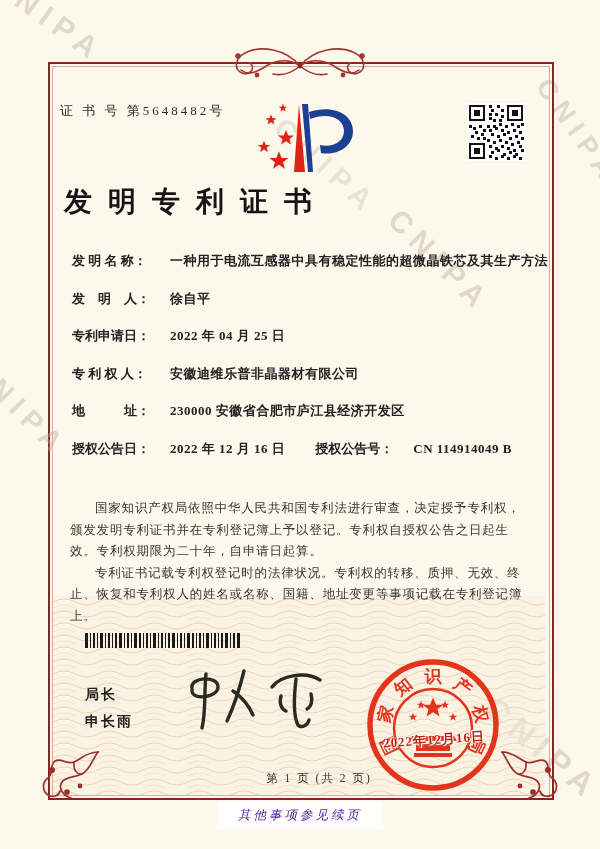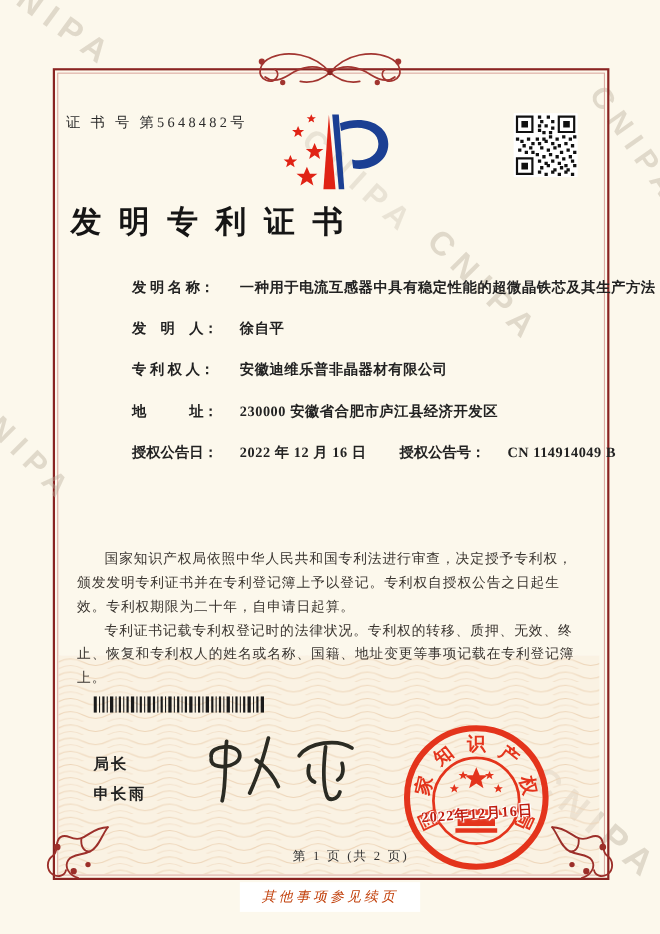--- a/index.html
+++ b/index.html
@@ -31,21 +31,21 @@
     font-size:13px;letter-spacing:3px;color:#2b2b2b;
   }
   .logo{position:absolute;left:233px;top:98px;width:134px;height:82px;z-index:4;}
   .qr{position:absolute;left:467px;top:103px;width:58px;height:58px;z-index:4;background:#fff;}
   .title{
     position:absolute;left:48px;top:183px;width:502px;text-align:left;z-index:4;
     font-size:28px;font-weight:bold;letter-spacing:16px;text-indent:16px;color:#151515;
   }
   .fields{position:absolute;left:72px;top:252px;width:466px;z-index:4;}
   .field-row{height:22px;margin-bottom:15.5px;font-size:13px;font-weight:bold;white-space:nowrap;}
-  .field-label{display:inline-block;width:98px;margin-left:48px;}
+  .field-label{display:inline-block;width:98px;}
   .field-value{letter-spacing:0.5px;}
   .grant-no{margin-left:30px;}
   .body-text{
     position:absolute;left:70px;top:498px;width:462px;z-index:4;
     font-size:12.5px;line-height:21.5px;color:#3a3530;
     letter-spacing:0.8px;font-weight:500;
   }
   .body-text p{margin:0;text-indent:2em;}
   .barcode{position:absolute;left:85px;top:633px;width:155px;height:15px;z-index:4;}
   .director{position:absolute;left:85px;top:686px;z-index:4;
@@ -60,21 +60,21 @@
     transform:rotate(-4deg);
     text-shadow:0 0 3px #fff,1px 1px 0 #fff,-1px -1px 0 #fff;
   }
   .page-no{
     position:absolute;left:48px;top:771px;width:542px;text-align:center;z-index:6;
     font-size:11.5px;letter-spacing:2px;color:#333;
   }
   .footer-box{
     position:absolute;left:50%;transform:translateX(-50%);top:802px;z-index:4;
     background:#ffffff;padding:5px 20px;font-size:12.5px;letter-spacing:3px;
-    color:#c2410c;font-style:italic;font-weight:500;white-space:nowrap;
+    color:#4c1d95;font-style:italic;font-weight:500;white-space:nowrap;
   }
   .ornament-top{position:absolute;left:205px;top:42px;width:190px;height:44px;z-index:3;}
   .corner-fl{position:absolute;width:62px;height:58px;z-index:3;}
   .corner-left{left:40px;top:748px;}
   .corner-right{left:498px;top:748px;transform:scaleX(-1);}
 </style>
 </head>
 <body>
 
 <div class="wm" style="left:-18px;top:0px;font-size:30px;transform:rotate(36deg);">CNIPA</div>
@@ -164,20 +164,23 @@
 </svg>
 
 <div class="title">发明专利证书</div>
 
 <div class="fields">
   <div class="field-row">
     <span class="field-label">发 明 名 称：</span><span class="field-value">一种用于电流互感器中具有稳定性能的超微晶铁芯及其生产方法</span>
   </div>
   <div class="field-row">
     <span class="field-label">发　明　人：</span><span class="field-value">徐自平</span>
+  </div>
+  <div class="field-row">
+    <span class="field-label">专利申请日：</span><span class="field-value">2022 年 04 月 25 日</span>
   </div>
   <div class="field-row">
     <span class="field-label">专 利 权 人：</span><span class="field-value">安徽迪维乐普非晶器材有限公司</span>
   </div>
   <div class="field-row">
     <span class="field-label">地　　　址：</span><span class="field-value">230000 安徽省合肥市庐江县经济开发区</span>
   </div>
   <div class="field-row">
     <span class="field-label">授权公告日：</span><span class="field-value">2022 年 12 月 16 日</span><span class="field-label grant-no">授权公告号：</span><span class="field-value">CN 114914049 B</span>
   </div>

